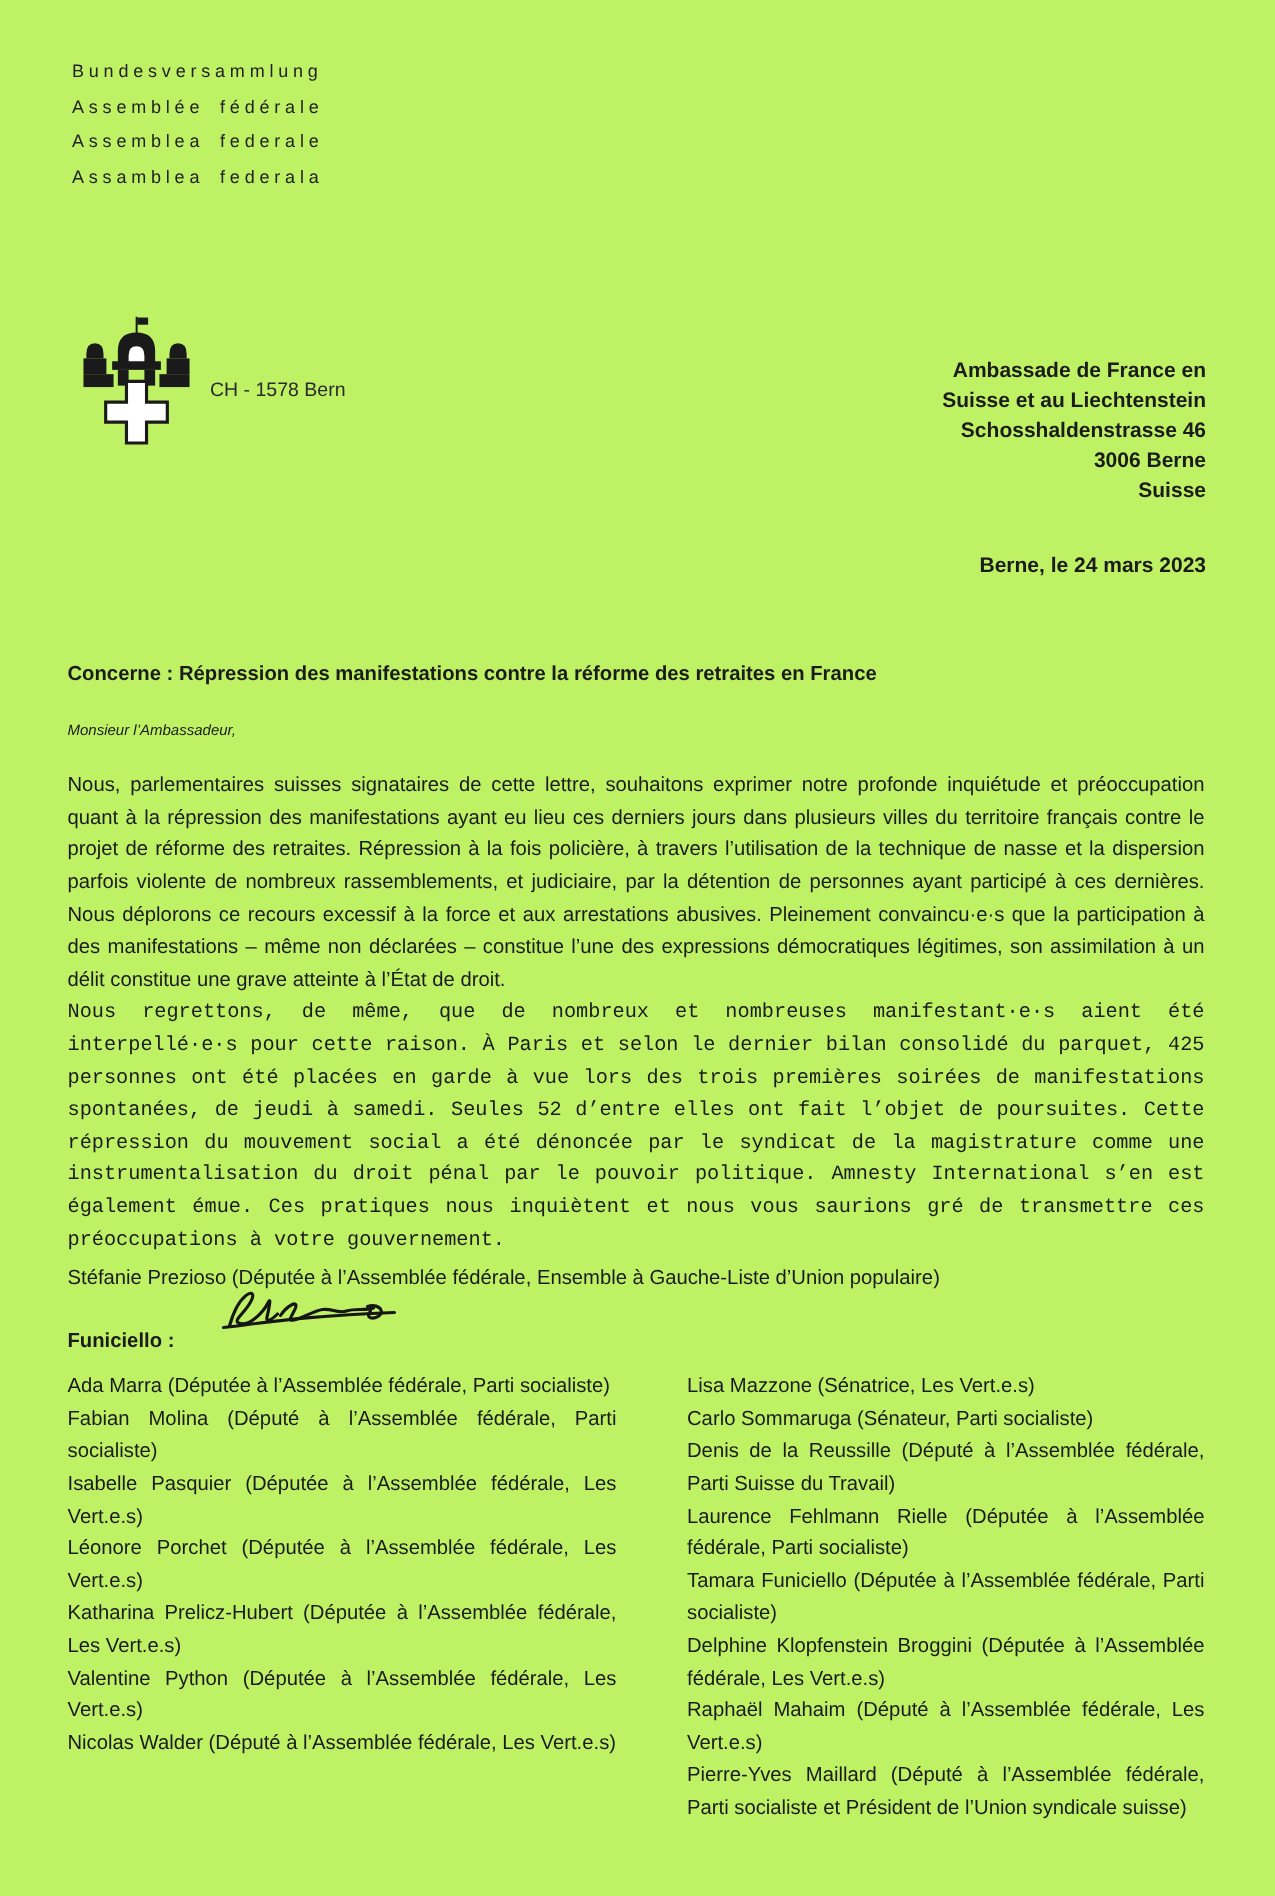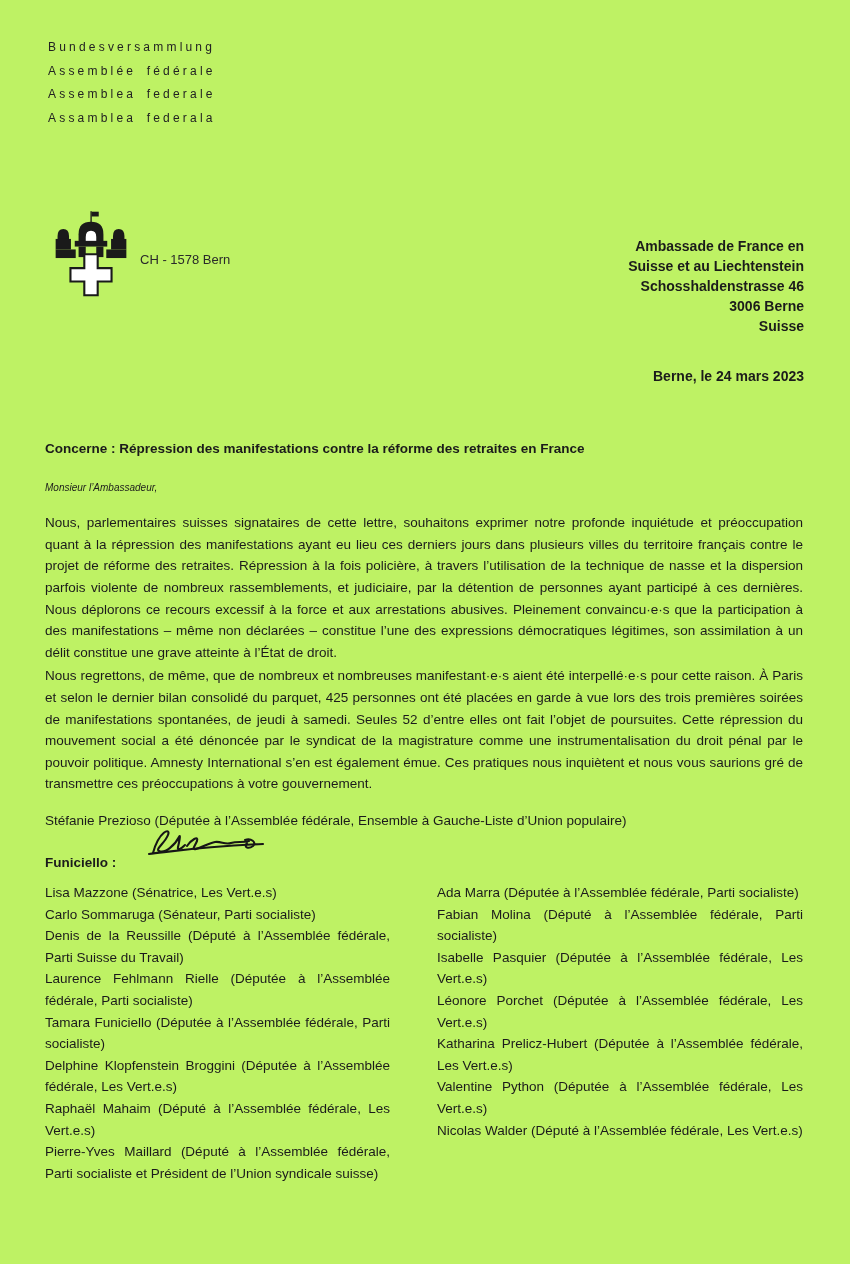--- a/index.html
+++ b/index.html
@@ -91,21 +91,21 @@
     line-height: 21.6px;
     margin-bottom: 14px;
     font-style: italic;
   }
   .para {
     font-size: 13.5px;
     line-height: 21.6px;
     text-align: justify;
     margin-bottom: 2px;
   }
-  .para.p2 { margin-bottom: 15px; }
+  .para.p2 { margin-bottom: 3px; font-family: Liberation Mono, monospace; }
   .para.p3 { margin-bottom: 8px; text-align: left; }
 
   .signer-line {
     position: relative;
     font-size: 13.5px;
     line-height: 21.6px;
     margin-bottom: 20px;
   }
   .signature-svg {
     position: absolute;
@@ -198,35 +198,35 @@
           <path d="M42,21 C46,15 54,10 52,16 C50,21 46,25 51,24 C58,22 64,18 70,17 C76,16 80,20 86,18 C92,16 98,18 104,16"></path>
           <path d="M4,29 C30,26 60,21 118,19"></path>
           <path d="M100,15 C106,13 112,17 108,21 C104,24 98,23 102,18"></path>
         </g>
       </svg>
     </div>
 
     <div class="signatories-heading">Funiciello :</div>
 
     <div class="columns">
+      <div class="col right">
+        <span class="sig-item">Ada Marra (Députée à l’Assemblée fédérale, Parti socialiste)</span><br>
+        <span class="sig-item">Fabian Molina (Député à l’Assemblée fédérale, Parti socialiste)</span><br>
+        <span class="sig-item">Isabelle Pasquier (Députée à l’Assemblée fédérale, Les Vert.e.s)</span><br>
+        <span class="sig-item">Léonore Porchet (Députée à l’Assemblée fédérale, Les Vert.e.s)</span><br>
+        <span class="sig-item">Katharina Prelicz-Hubert (Députée à l’Assemblée fédérale, Les Vert.e.s)</span><br>
+        <span class="sig-item">Valentine Python (Députée à l’Assemblée fédérale, Les Vert.e.s)</span><br>
+        <span class="sig-item">Nicolas Walder (Député à l’Assemblée fédérale, Les Vert.e.s)</span>
+      </div>
       <div class="col left">
         <span class="sig-item">Lisa Mazzone (Sénatrice, Les Vert.e.s)</span><br>
         <span class="sig-item">Carlo Sommaruga (Sénateur, Parti socialiste)</span><br>
         <span class="sig-item">Denis de la Reussille (Député à l’Assemblée fédérale, Parti Suisse du Travail)</span><br>
         <span class="sig-item">Laurence Fehlmann Rielle (Députée à l’Assemblée fédérale, Parti socialiste)</span><br>
         <span class="sig-item">Tamara Funiciello (Députée à l’Assemblée fédérale, Parti socialiste)</span><br>
         <span class="sig-item">Delphine Klopfenstein Broggini (Députée à l’Assemblée fédérale, Les Vert.e.s)</span><br>
         <span class="sig-item">Raphaël Mahaim (Député à l’Assemblée fédérale, Les Vert.e.s)</span><br>
         <span class="sig-item">Pierre-Yves Maillard (Député à l’Assemblée fédérale, Parti socialiste et Président de l’Union syndicale suisse)</span>
       </div>
-      <div class="col right">
-        <span class="sig-item">Ada Marra (Députée à l’Assemblée fédérale, Parti socialiste)</span><br>
-        <span class="sig-item">Fabian Molina (Député à l’Assemblée fédérale, Parti socialiste)</span><br>
-        <span class="sig-item">Isabelle Pasquier (Députée à l’Assemblée fédérale, Les Vert.e.s)</span><br>
-        <span class="sig-item">Léonore Porchet (Députée à l’Assemblée fédérale, Les Vert.e.s)</span><br>
-        <span class="sig-item">Katharina Prelicz-Hubert (Députée à l’Assemblée fédérale, Les Vert.e.s)</span><br>
-        <span class="sig-item">Valentine Python (Députée à l’Assemblée fédérale, Les Vert.e.s)</span><br>
-        <span class="sig-item">Nicolas Walder (Député à l’Assemblée fédérale, Les Vert.e.s)</span>
-      </div>
     </div>
   </div>
 
 </div>
 
 </body></html>

